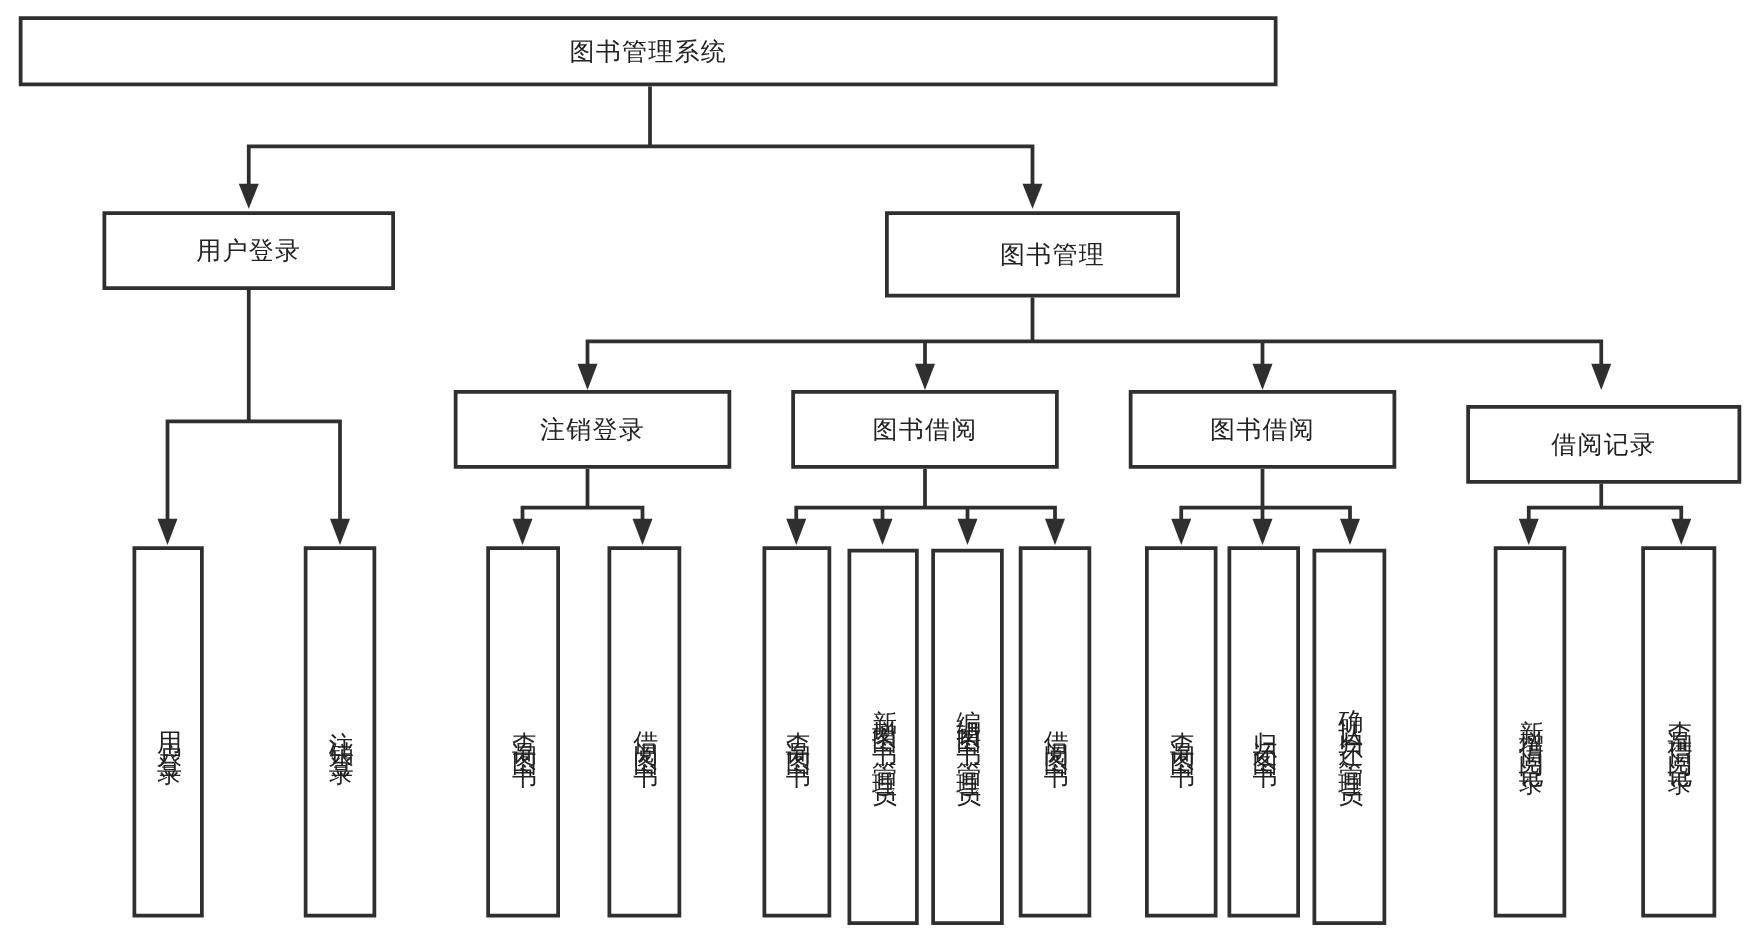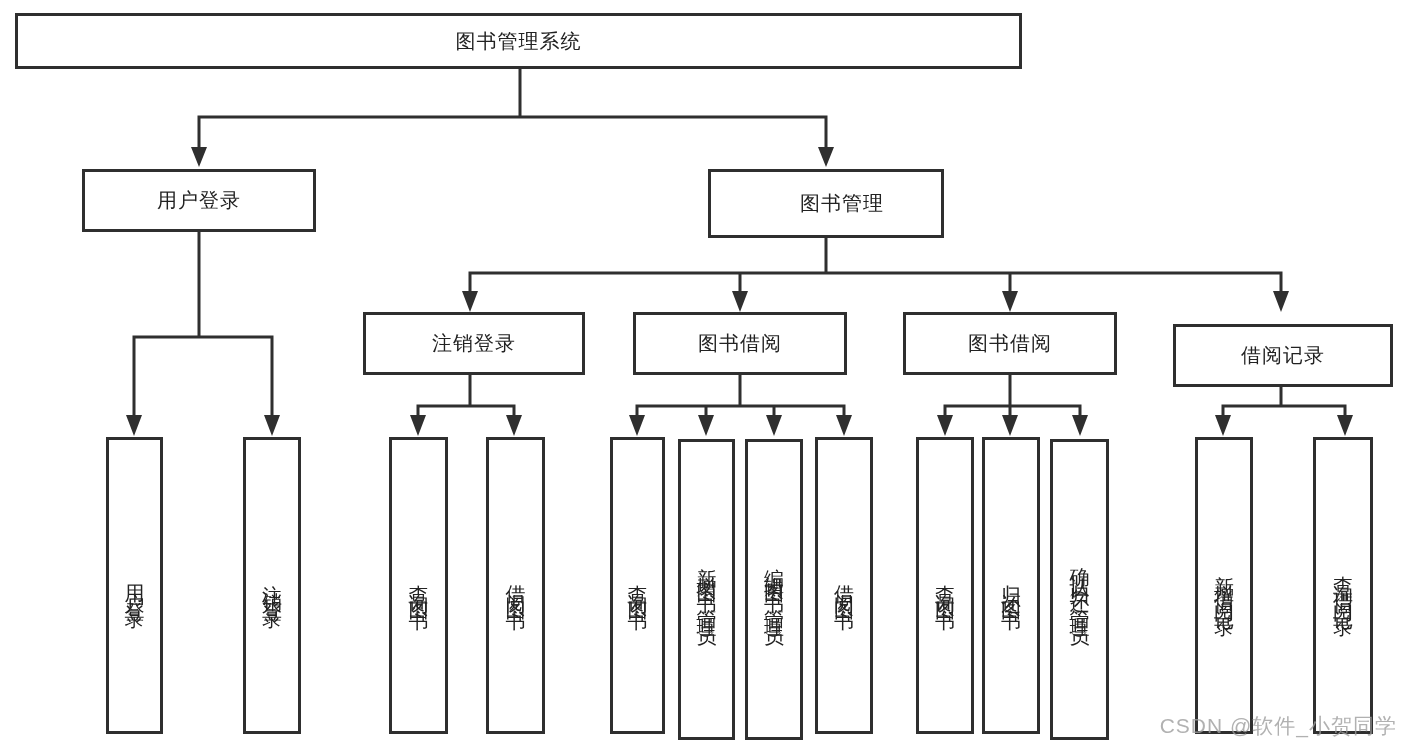--- a/index.html
+++ b/index.html
@@ -111,14 +111,13 @@
   <div class="node leaf l-7">编辑图书（管理员）</div>
   <div class="node leaf l-8">借阅图书</div>
 
   <div class="node leaf l-9">查询图书</div>
   <div class="node leaf l-10">归还图书</div>
   <div class="node leaf l-11">确认归还（管理员）</div>
 
   <div class="node leaf l-12">新增借阅记录</div>
   <div class="node leaf l-13">查询借阅记录</div>
 
-  <div id="watermark">CSDN @软件_小贺同学</div>
 </div>
 
 </body></html>

